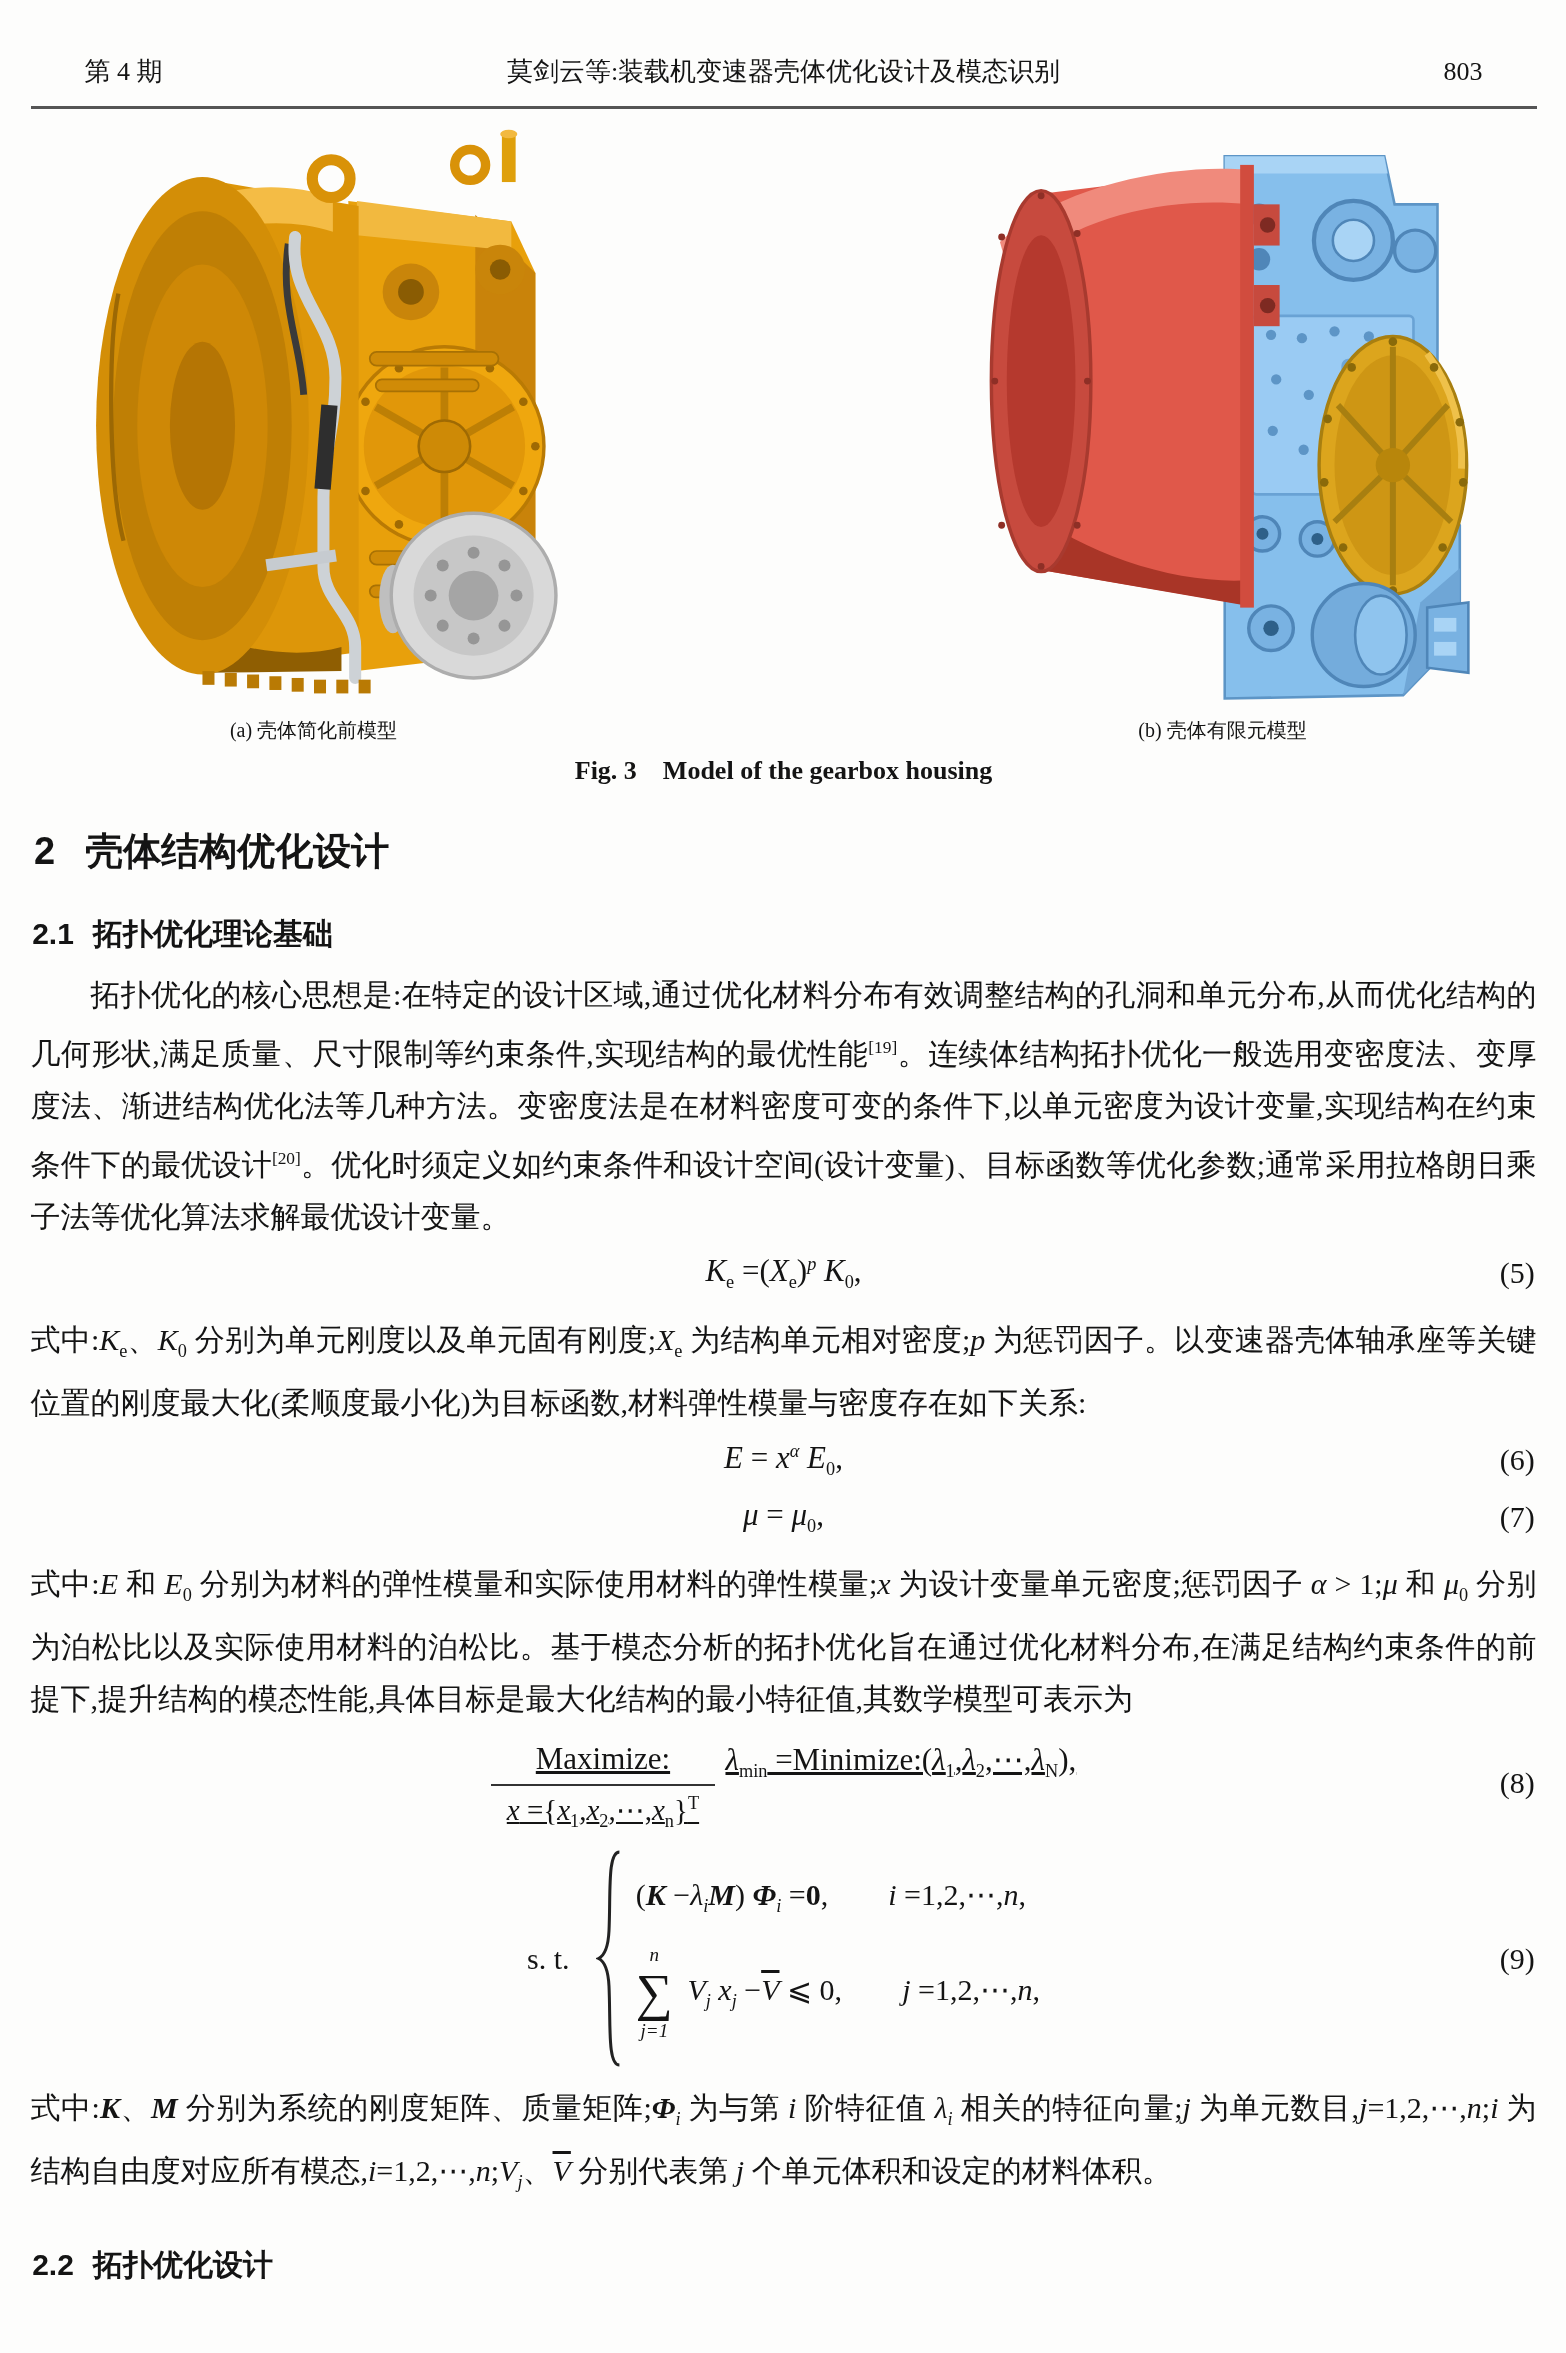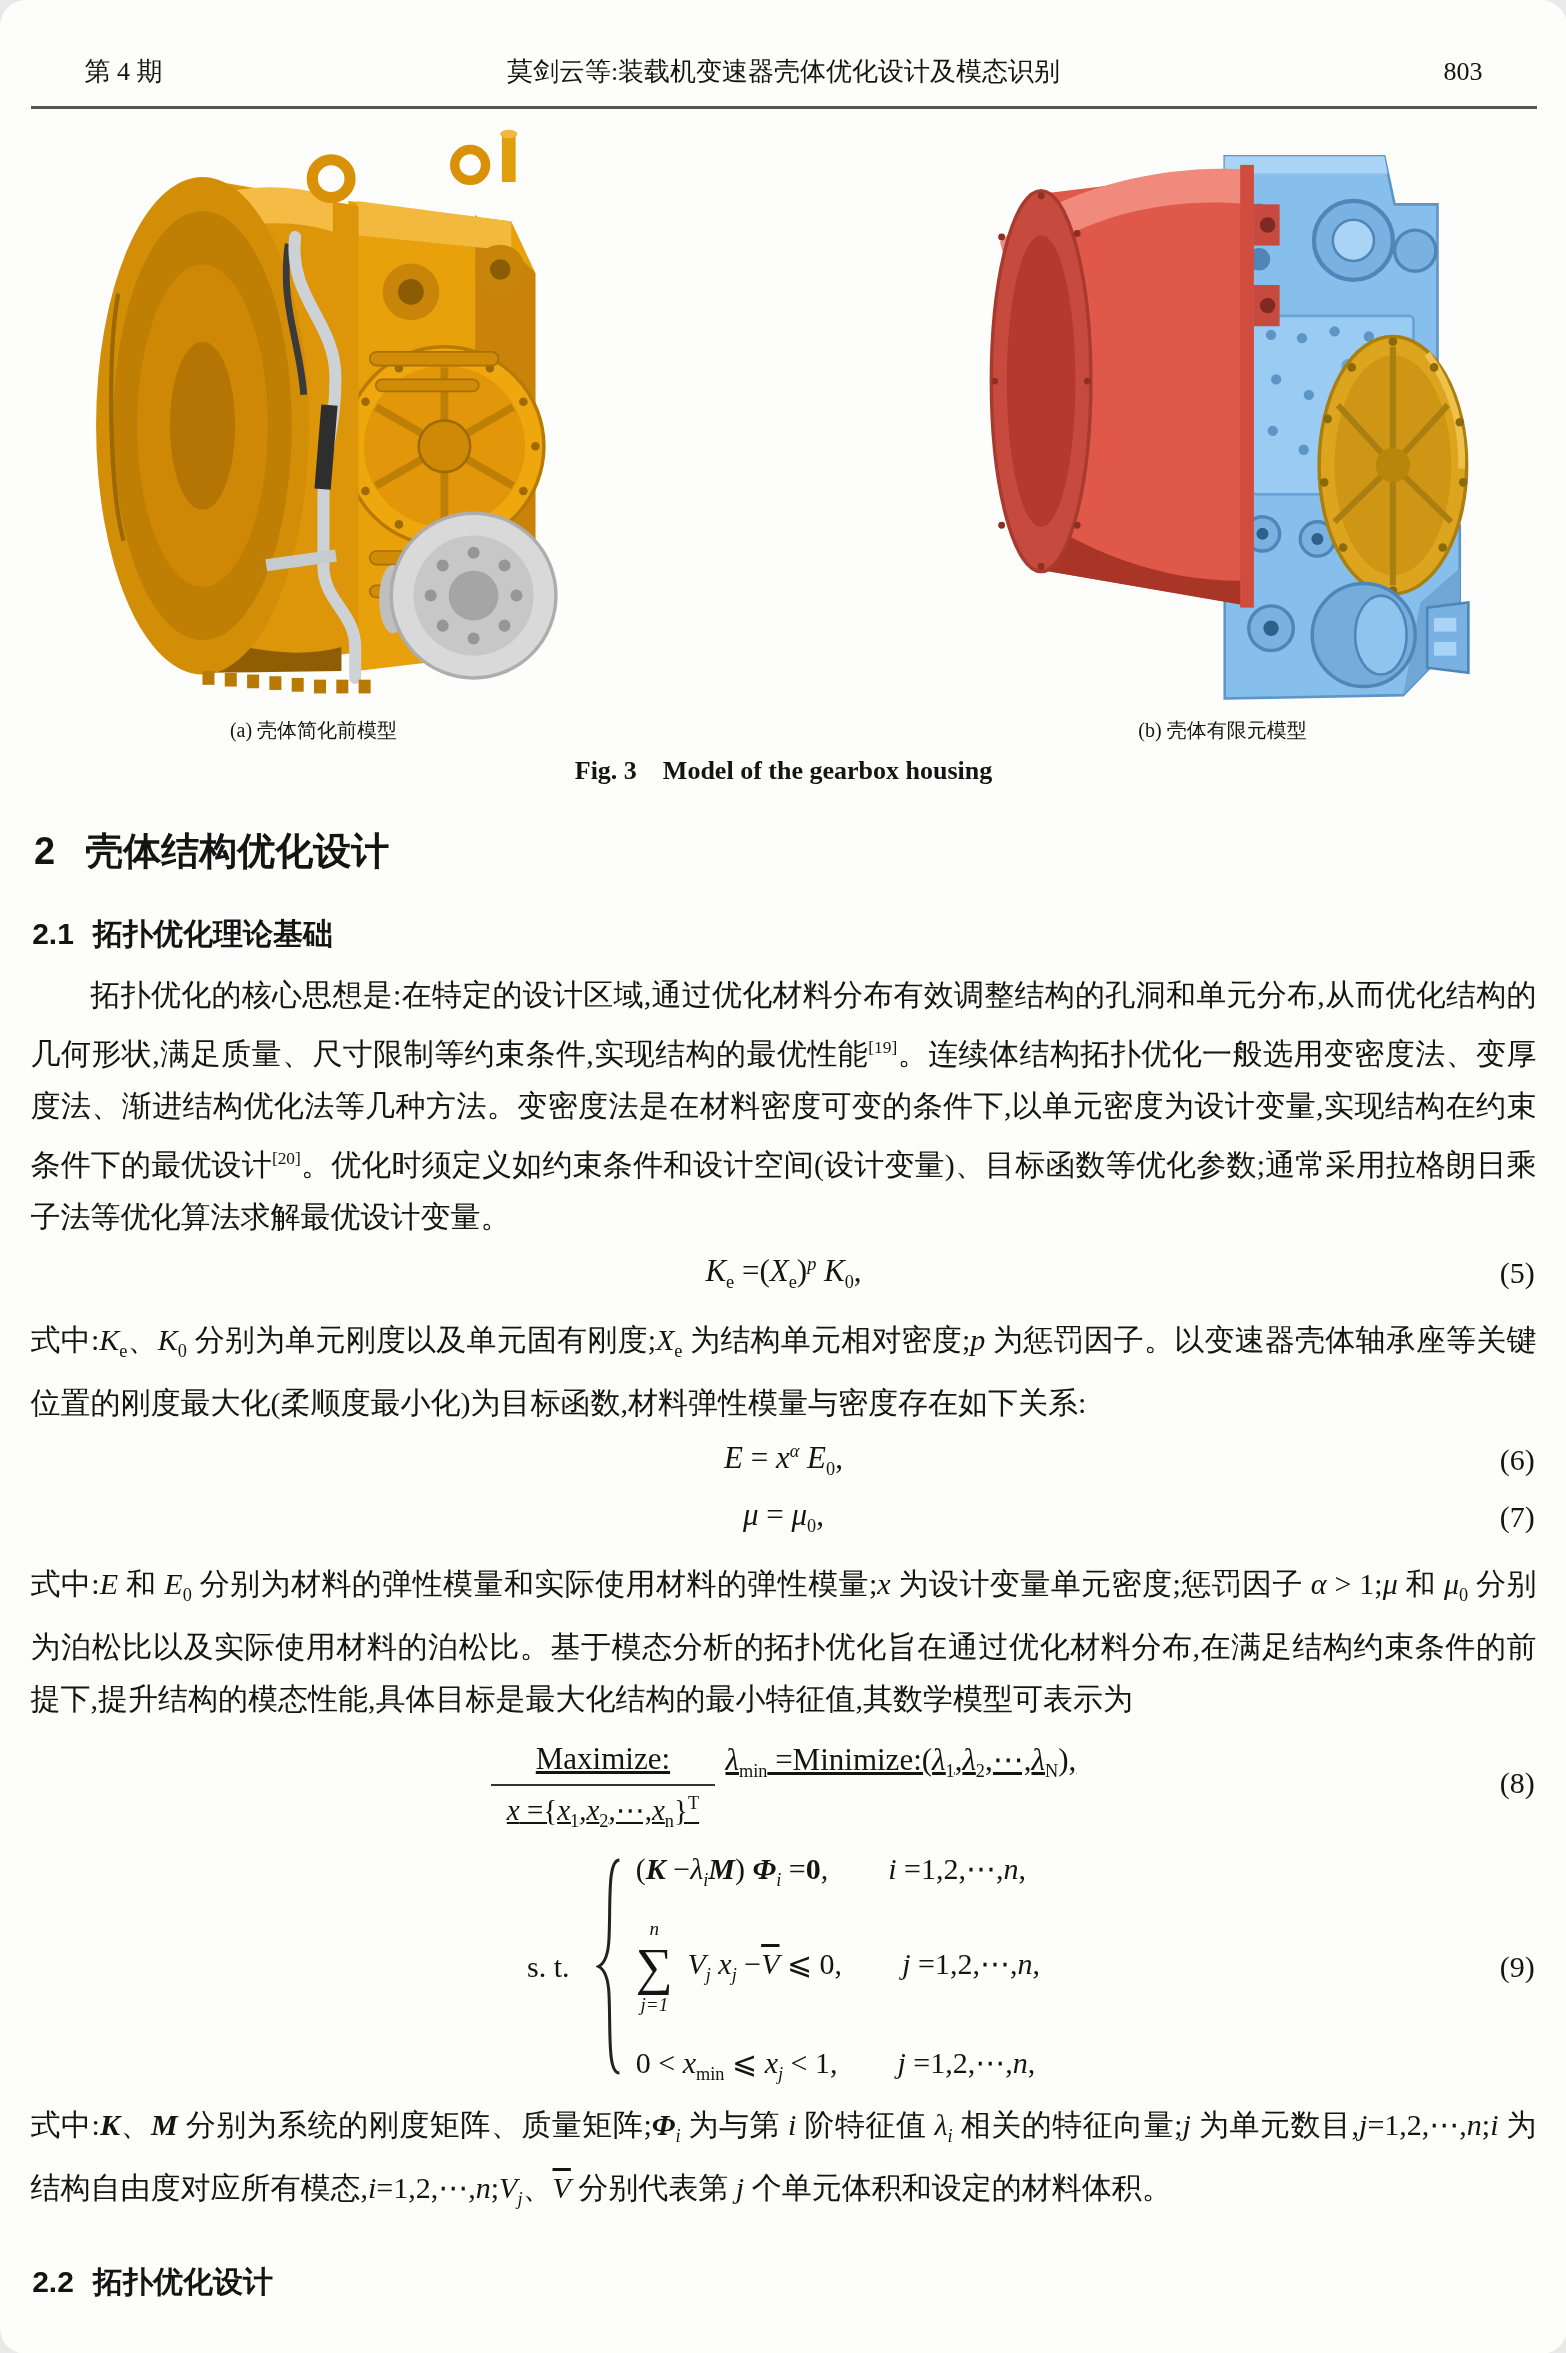--- a/index.html
+++ b/index.html
@@ -1,21 +1,20 @@
 <!DOCTYPE html>
 <html style="font-size:14px"><head>
 <meta charset="utf-8">
 <style>
   html,body { margin:0; padding:0; background:#e9e9e9; }
   .page {
     position:relative; width:1567px; height:2354px; margin:0 auto;
     background:#fdfdfc; color:#141414; box-sizing:border-box;
     padding:0 30.5px; overflow:hidden;
     font-family:"Liberation Serif","DejaVu Serif",serif;
-    border-radius:26px;
   }
   
   .header {
     display:flex; justify-content:space-between; align-items:baseline;
     padding:54px 54px 17.4px 54px; border-bottom:3.5px solid #555;
     font-size:26px;
   }
   .header .mid { flex:1; text-align:center; }
   .header .side { min-width:104px; }
   .header .side.right { text-align:right; }
@@ -337,21 +336,20 @@
     <svg width="26" height="219" viewBox="0 0 30 252" aria-hidden="true">
       <path d="M27 3 C13 3 17 52 15 94 C14 115 9 123 3 126 C9 129 14 137 15 158 C17 200 13 249 27 249" stroke="#222" fill="none" stroke-width="3.5"></path>
     </svg>
     <span class="constraints">
       <span>(<b><i>K</i></b> −<i>λ</i><sub><i>i</i></sub><b><i>M</i></b>) <b><i>Φ</i></b><sub><i>i</i></sub> =<b>0</b>,　　<i>i</i> =1,2,⋯,<i>n</i>,</span>
       <span><span class="bigsum">
             <span class="lim">n</span>
             <span class="sum-glyph">∑</span>
             <span class="lim">j=1</span>
           </span> <i>V</i><sub><i>j</i></sub> <i>x</i><sub><i>j</i></sub> −<span class="ov"><i>V</i></span> ⩽ 0,　　<i>j</i> =1,2,⋯,<i>n</i>,</span>
-      <span>0 &lt; <i>x</i><sub>min</sub> ⩽ <i>x</i><sub><i>j</i></sub> &lt; 1,　　<i>j</i> =1,2,⋯,<i>n</i>,</span>
     </span>
     <span class="eq-num">(9)</span>
   </div>
 
   <p class="para">式中:<b><i>K</i></b>、<b><i>M</i></b> 分别为系统的刚度矩阵、质量矩阵;<b><i>Φ</i></b><sub><i>i</i></sub> 为与第 <i>i</i> 阶特征值 <i>λ</i><sub><i>i</i></sub> 相关的特征向量;<i>j</i> 为单元数目,<i>j</i>=1,2,⋯,<i>n</i>;<i>i</i> 为结构自由度对应所有模态,<i>i</i>=1,2,⋯,<i>n</i>;<i>V</i><sub><i>j</i></sub>、<span class="ov"><i>V</i></span> 分别代表第 <i>j</i> 个单元体积和设定的材料体积。</p>
 
   <div class="h3">
     <span class="num">2.2</span><span>拓扑优化设计</span>
   </div>
 

